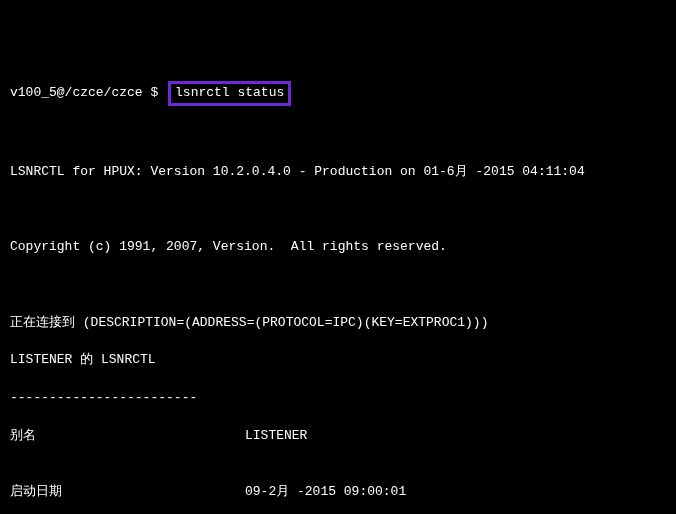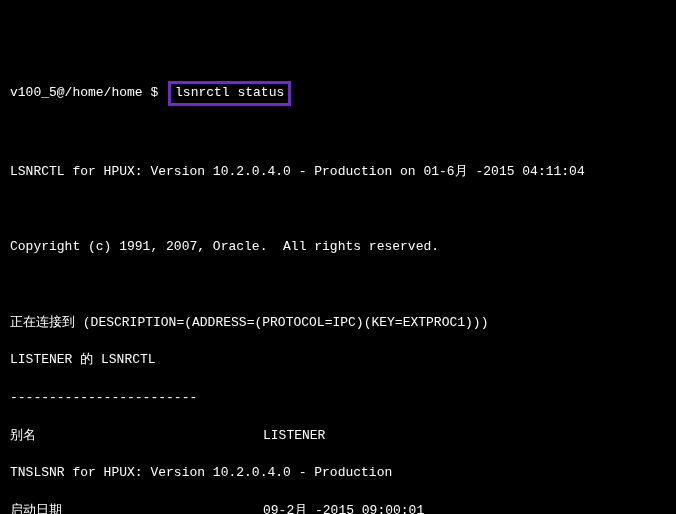--- a/index.html
+++ b/index.html
@@ -17,44 +17,44 @@
     }
     .prompt-line { display: flex; align-items: center; }
     .cmd-box {
       border: 3px solid #6d28d9;
       padding: 0 4px;
       margin-left: 2px;
     }
     .sep {
       letter-spacing: 0;
     }
-    .kv-row { display: flex; gap: 43px; }
+    .kv-row { display: flex; }
     .kv-label { width: 210px; display: inline-block; }
-    .kv-value { display: inline-block; }
+    .kv-value { display: inline-block; margin-left: 25px; }
   </style>
 </head>
 <body>
 
 
 
 <div class="prompt-line">
-  <span>v100_5@/home/home $</span>
+  <span>v100_5@/czce/czce $</span>
   <span>&nbsp;</span>
   <span class="cmd-box">lsnrctl status</span>
 </div>
 <div>&nbsp;</div>
 <div>LSNRCTL for HPUX: Version 10.2.0.4.0 - Production on 01-6月 -2015 04:11:04</div>
 <div>&nbsp;</div>
-<div>Copyright (c) 1991, 2007, Oracle.  All rights reserved.</div>
+<div>Copyright (c) 1991, 2007, Version.  All rights reserved.</div>
 <div>&nbsp;</div>
 <div>正在连接到 (DESCRIPTION=(ADDRESS=(PROTOCOL=IPC)(KEY=EXTPROC1)))</div>
 <div>LISTENER 的 LSNRCTL</div>
 <div class="sep">------------------------</div>
 <div class="kv-row"><span class="kv-label">别名</span><span class="kv-value">LISTENER</span></div>
-<div class="kv-row"><span class="kv-value">TNSLSNR for HPUX: Version 10.2.0.4.0 - Production</span></div>
+<div class="kv-row"></div>
 <div class="kv-row"><span class="kv-label">启动日期</span><span class="kv-value">09-2月 -2015 09:00:01</span></div>
 
 
 
 
 
 
 
 
 

